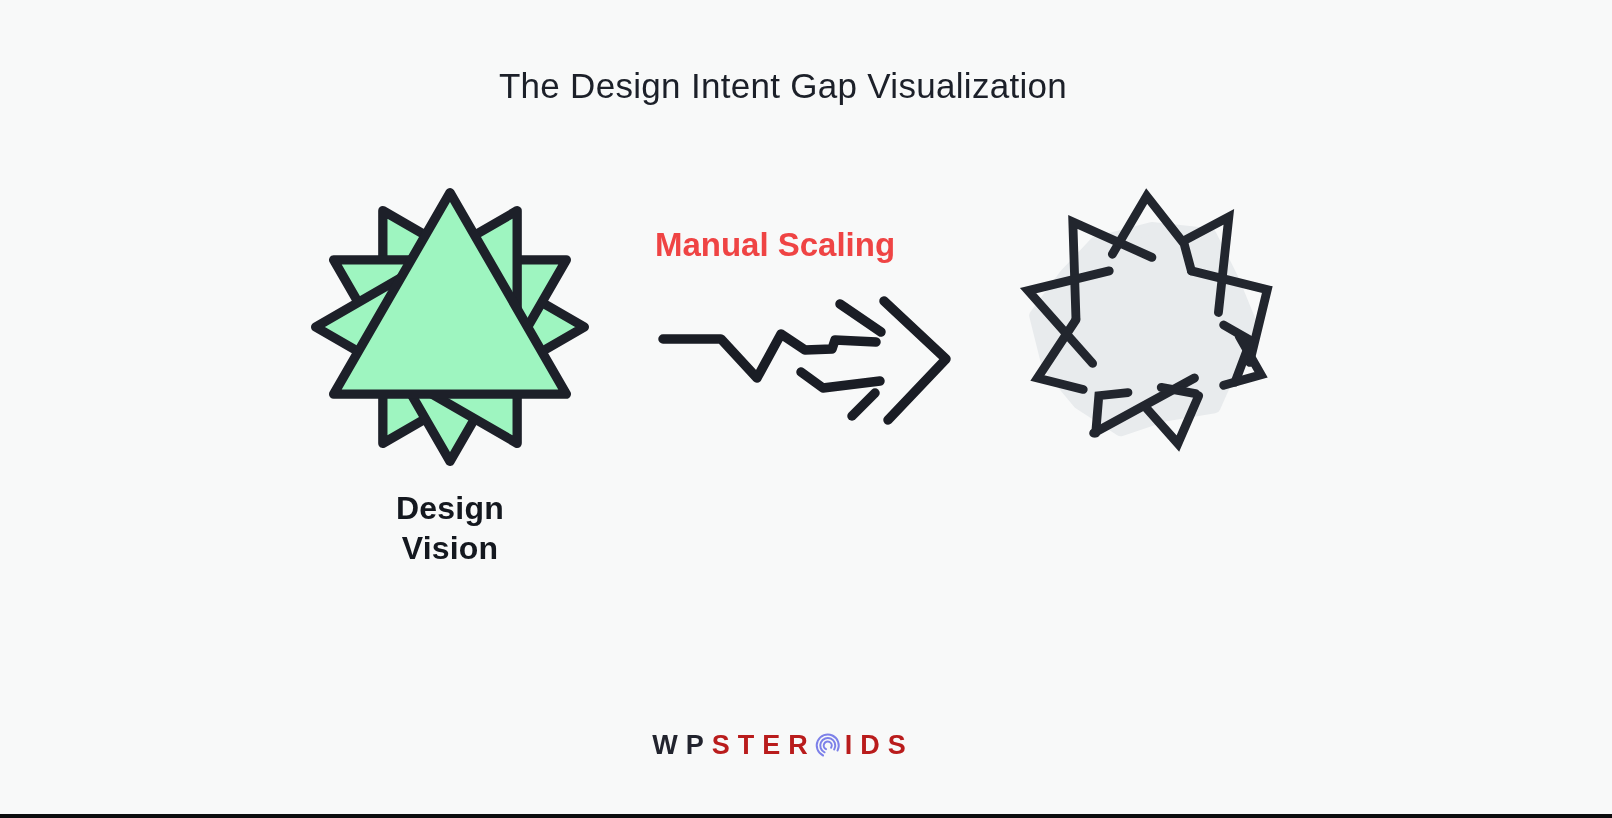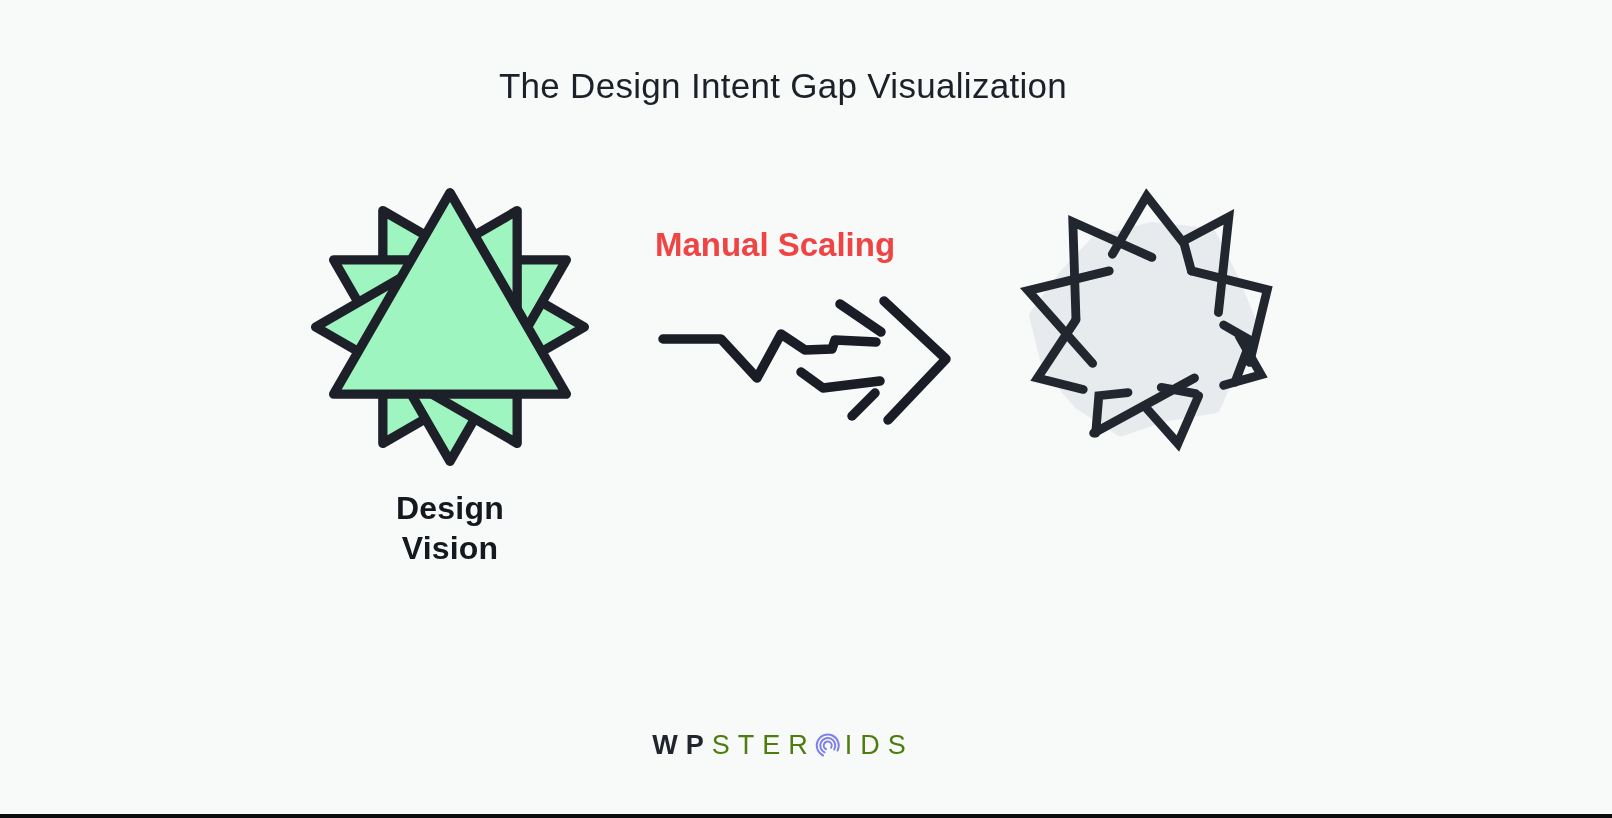--- a/index.html
+++ b/index.html
@@ -34,21 +34,21 @@
     text-align:center;font-weight:700;font-size:33px;color:#ef4444;
   }
   .footer-logo{
     position:absolute;top:718px;left:783px;transform:translateX(-50%);
     display:flex;align-items:center;
     font-size:27px;letter-spacing:8px;color:#3d4150;
     white-space:nowrap;
     margin-top:12px;
   }
   .logo-wp{font-weight:800;color:#22242e;letter-spacing:8px;}
-  .logo-light{font-weight:400;color:#4d7c0f;letter-spacing:8px;}
+  .logo-light{font-weight:700;color:#b91c1c;letter-spacing:8px;}
   .logo-icon{margin:0 4px 0 -2px;display:inline-block;vertical-align:middle;}
   .bottom-bar{
     position:absolute;left:0;bottom:0;width:1612px;height:4px;background:#0c0c0e;
   }
 </style>
 </head>
 <body>
 
 <div class="canvas">
 

